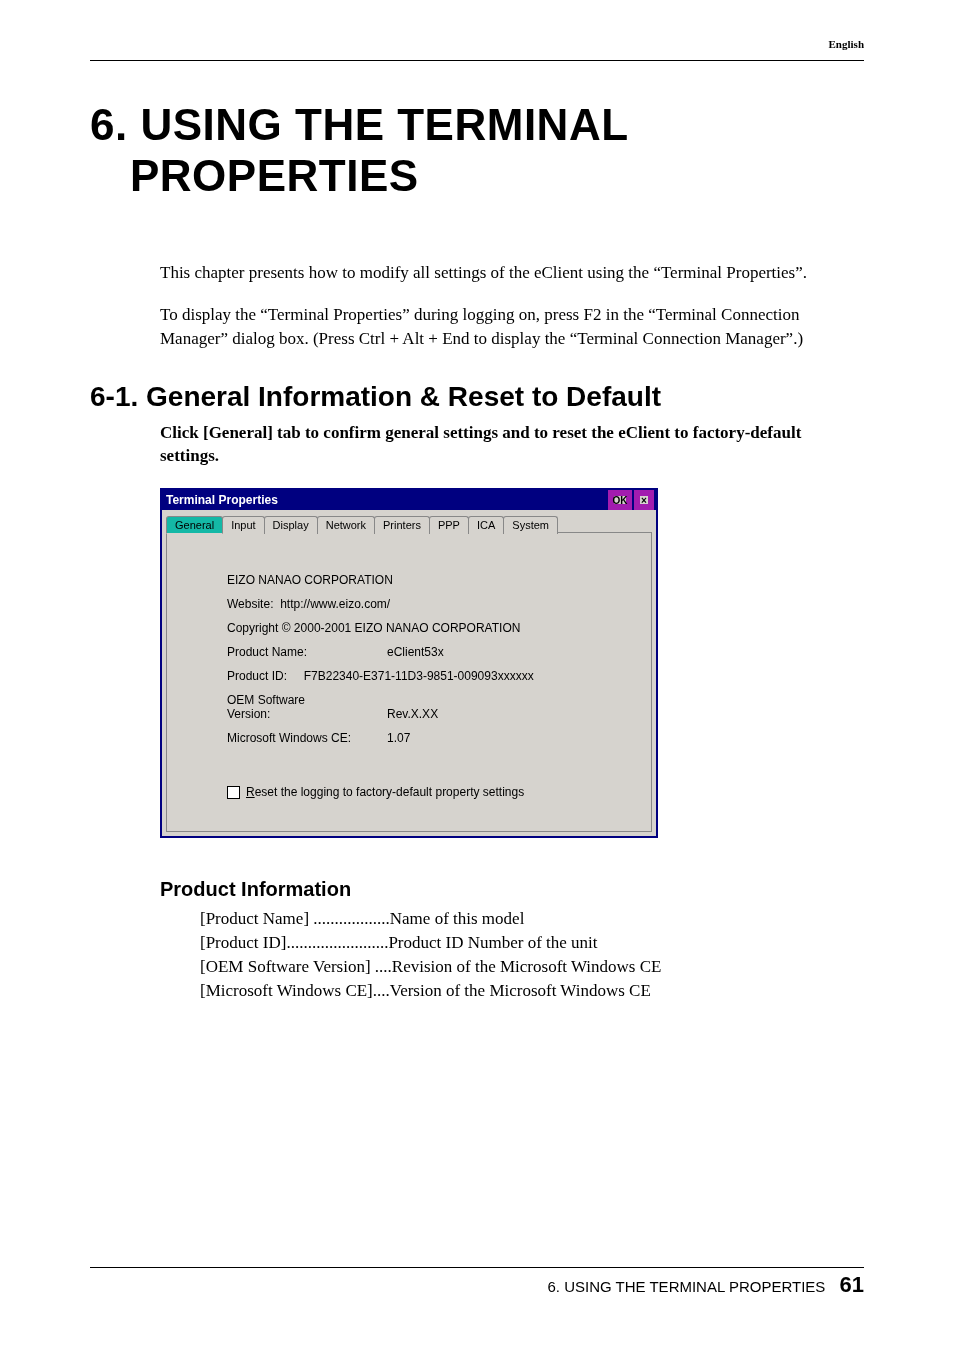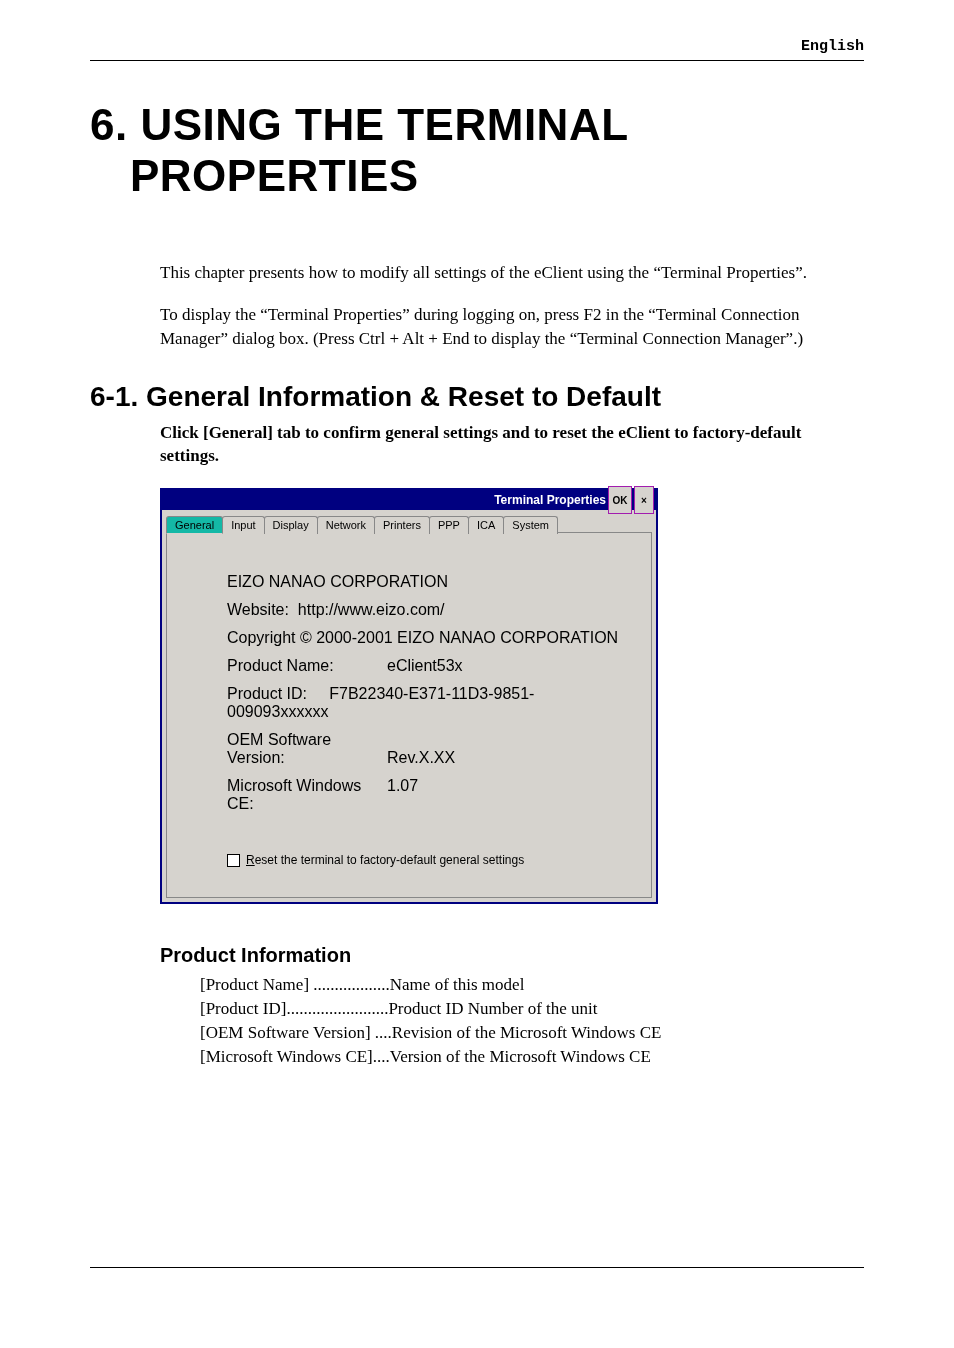--- a/index.html
+++ b/index.html
@@ -14,23 +14,23 @@
   }
   .top-rule {
     border-top: 1px solid #000;
     position: absolute;
     left: 90px; right: 90px; top: 60px;
   }
   .lang {
     position: absolute;
     top: 38px;
     right: 90px;
-    font-family: Liberation Mono, monospace;
-    font-weight: bold;
-    font-size: 15px;
+    font-family: Liberation Serif, serif;
+    font-weight: bold;
+    font-size: 11px;
   }
   .h1 {
     margin-top: 60px;
     font-family: Arial, Helvetica, sans-serif;
     font-weight: bold;
     font-size: 44px;
     line-height: 1.15;
     letter-spacing: 0.5px;
   }
   .h1 .line2 { padding-left: 40px; display: block; }
@@ -68,26 +68,26 @@
   .titlebar {
     background: #000080;
     color: #fff;
     display: flex;
     align-items: center;
     height: 20px;
     padding: 0 2px 0 4px;
     font-weight: bold;
     font-size: 12px;
   }
-  .titlebar .title { flex: 1; text-align: right; }
+  .titlebar .title { flex: 1; }
   .titlebar .ok-btn, .titlebar .close-btn {
     background: #d6d3ce;
     color: #000;
-    border: 1px solid #a21caf;
-    width: 20px; height: 28px;
+    border: 6px solid #a21caf;
+    width: 20px; height: 20px;
     font-size: 10px;
     display: flex; align-items: center; justify-content: center;
     margin-left: 2px;
     font-weight: bold;
   }
   .titlebar .ok-btn { width: 24px; }
   .tabrow {
     display: flex;
     padding: 4px 4px 0 4px;
     gap: 0;
@@ -110,21 +110,21 @@
     border-bottom: 1px solid #d6d3ce;
     z-index: 2;
   }
   .tabpanel {
     margin: 0 4px 4px 4px;
     border: 1px solid #888;
     background: #d6d3ce;
     padding: 40px 20px 30px 60px;
     min-height: 300px;
   }
-  .tabpanel .row { margin-bottom: 10px; font-size: 16px; }
+  .tabpanel .row { margin-bottom: 10px; font-size: 12px; }
   .tabpanel .kv { display: flex; }
   .tabpanel .kv .k { width: 160px; }
   .tabpanel .checkbox-row { margin-top: 40px; display: flex; align-items: center; gap: 6px; }
   .checkbox {
     width: 13px; height: 13px;
     border: 1px solid #000;
     background: #fff;
     display: inline-block;
   }
   .underline-r { text-decoration: underline; }
@@ -217,27 +217,31 @@
           <span>Version:</span>
         </span>
         <span style="align-self:flex-end">Rev.X.XX</span>
       </div>
       <div class="row kv">
         <span class="k">Microsoft Windows CE:</span>
         <span>1.07</span>
       </div>
       <div class="checkbox-row">
         <span class="checkbox"></span>
-        <span><span class="underline-r">R</span><span>eset the terminal to factory-default general settings</span></span>
+        <span><span class="underline-r">R</span><span>eset the logging to factory-default property settings</span></span>
       </div>
     </div>
   </div>
 
   <h3 class="h3">Product Information</h3>
   <div class="deflist">
     <div>[Product Name] ..................Name of this model</div>
     <div>[Product ID]........................Product ID Number of the unit</div>
     <div>[OEM Software Version] ....Revision of the Microsoft Windows CE</div>
     <div>[Microsoft Windows CE]....Version of the Microsoft Windows CE</div>
   </div>
 
   <div class="footer-rule"></div>
+  <div class="footer">
+    <span>6. USING THE TERMINAL PROPERTIES</span>
+    <span class="pg">61</span>
+  </div>
 </div>
 
 </body></html>

